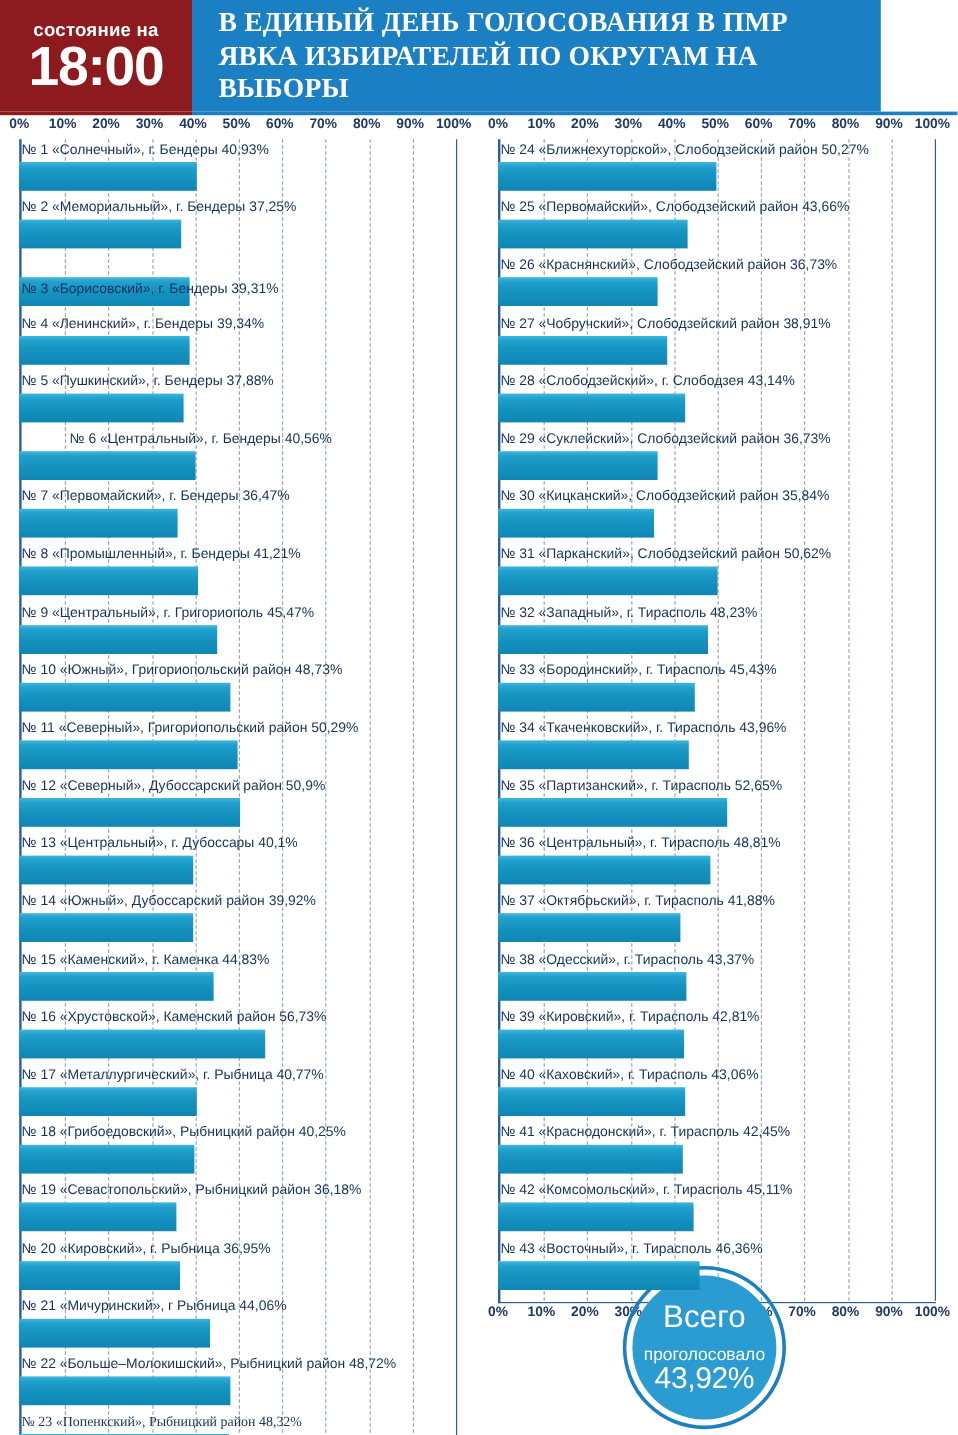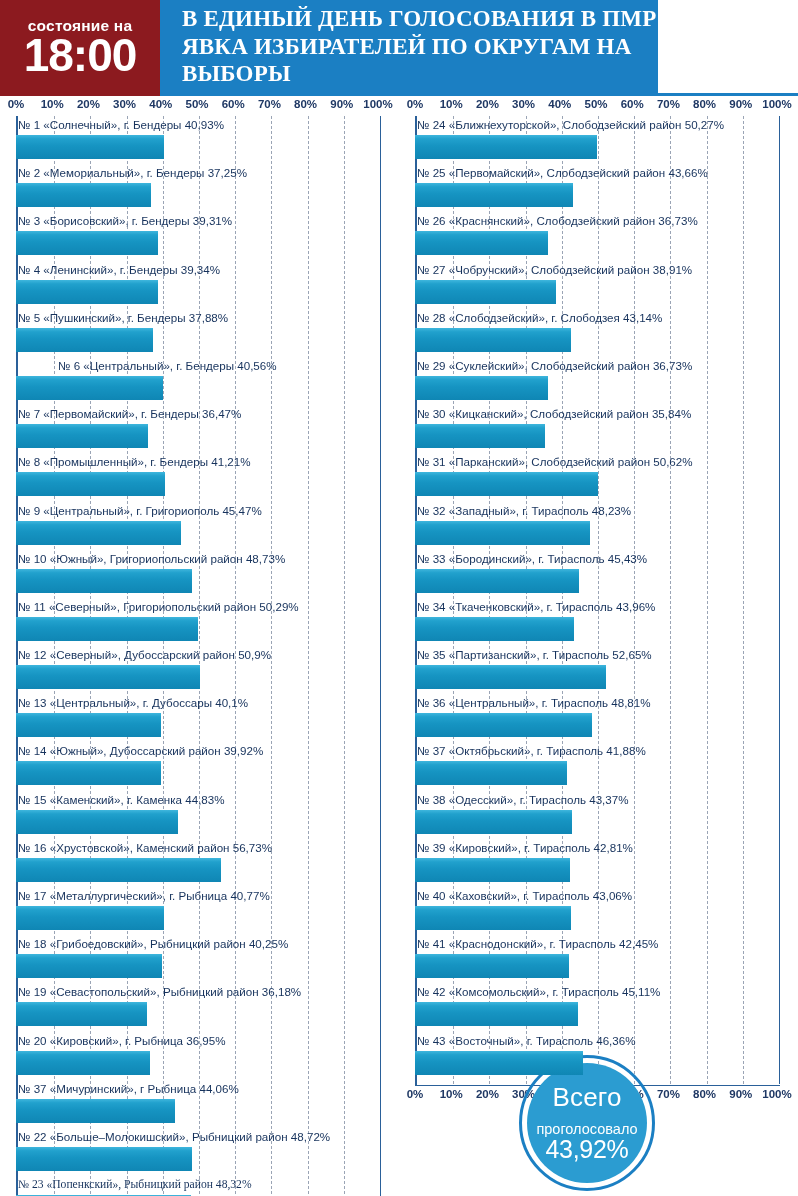--- a/index.html
+++ b/index.html
@@ -8,21 +8,21 @@
     width:798px;height:1196px;
     background:#ffffff;
     font-family:"Liberation Sans","DejaVu Sans",sans-serif;
     overflow:hidden;
     position:relative;
   }
 
   
   .header{
     display:flex;
-    width:658px;height:93px;
+    width:734px;height:93px;
     position:relative;
   }
   .header-time{
     width:160px;min-width:160px;
     background:#8c1a1f;
     color:#ffffff;
     display:flex;flex-direction:column;
     align-items:center;justify-content:center;
     padding-top:2px;
     box-sizing:border-box;
@@ -214,21 +214,21 @@
       <div class="rows">
           <div class="bar-row">
             <div class="bar-label" style="left: 18px;">№ 1 «Солнечный», г. Бендеры 40,93%</div>
             <div class="bar" style="left: 16px; width: 148.167px;"></div>
           </div>
           <div class="bar-row">
             <div class="bar-label" style="left: 18px;">№ 2 «Мемориальный», г. Бендеры 37,25%</div>
             <div class="bar" style="left: 16px; width: 134.845px;"></div>
           </div>
           <div class="bar-row">
-            <div class="bar-label" style="left: 18px;">№ 3 «Борисовский», г. Бендеры 39,31%</div>
+            <div class="bar-label" style="left: 18px; margin-top: 20px;">№ 3 «Борисовский», г. Бендеры 39,31%</div>
             <div class="bar" style="left: 16px; width: 142.302px;"></div>
           </div>
           <div class="bar-row">
             <div class="bar-label" style="left: 18px;">№ 4 «Ленинский», г. Бендеры 39,34%</div>
             <div class="bar" style="left: 16px; width: 142.411px;"></div>
           </div>
           <div class="bar-row">
             <div class="bar-label" style="left: 18px;">№ 5 «Пушкинский», г. Бендеры 37,88%</div>
             <div class="bar" style="left: 16px; width: 137.126px;"></div>
           </div>
@@ -286,21 +286,21 @@
           </div>
           <div class="bar-row">
             <div class="bar-label" style="left: 18px;">№ 19 «Севастопольский», Рыбницкий район 36,18%</div>
             <div class="bar" style="left: 16px; width: 130.972px;"></div>
           </div>
           <div class="bar-row">
             <div class="bar-label" style="left: 18px;">№ 20 «Кировский», г. Рыбница 36,95%</div>
             <div class="bar" style="left: 16px; width: 133.759px;"></div>
           </div>
           <div class="bar-row">
-            <div class="bar-label" style="left: 18px;">№ 37 «Мичуринский», г Рыбница 44,06%</div>
+            <div class="bar-label" style="left: 18px;">№ 21 «Мичуринский», г Рыбница 44,06%</div>
             <div class="bar" style="left: 16px; width: 159.497px;"></div>
           </div>
           <div class="bar-row">
             <div class="bar-label" style="left: 18px;">№ 22 «Больше–Молокишский», Рыбницкий район 48,72%</div>
             <div class="bar" style="left: 16px; width: 176.366px;"></div>
           </div>
           <div class="bar-row">
             <div class="bar-label" style="left: 18px; font-family: Liberation Serif, serif;">№ 23 «Попенкский», Рыбницкий район 48,32%</div>
             <div class="bar" style="left: 16px; width: 174.918px;"></div>
           </div>

